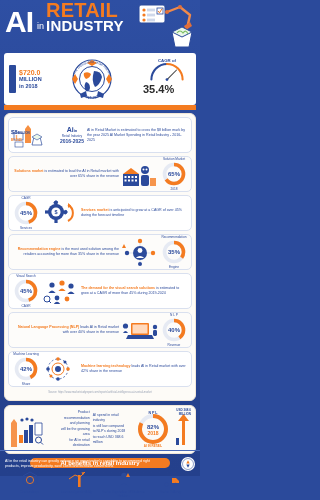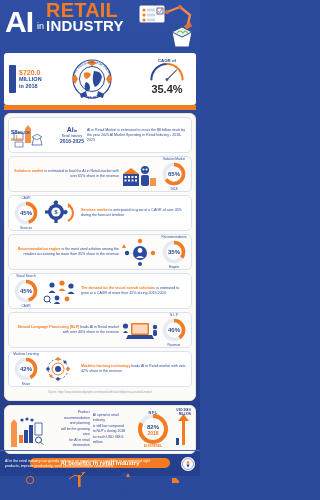--- a/index.html
+++ b/index.html
@@ -31,21 +31,21 @@
   .banner:after{
     content:""; position:absolute; left:0; right:0; bottom:-5px; height:5px; background:#f47b20;
   }
   .stat-money { display:flex; align-items:center; gap:3px; }
   .bar-glyph { width:7px; height:28px; background:#2b4a9b; border-radius:1px; }
   .money-txt { color:#2b4a9b; font-weight:bold; line-height:7px; }
   .money-l1 { font-size:7px; color:#f47b20; }
   .money-l2 { font-size:5.5px; }
   .money-l3 { font-size:5.5px; }
   .globe-wrap { position:relative; width:52px; height:50px; }
-  .cagr-wrap { position:relative; width:48px; height:44px; text-align:center;}
+  .cagr-wrap { position:relative; width:48px; height:44px; text-align:left;}
   .cagr-val { font-size:11px; color:#2b2b2b; font-weight:bold; }
 
   
   .content {
     margin: 8px 4px 0 4px; background:#fdfbf7; border:1px solid #f0e6d8;
     border-radius:6px; padding: 3px 3px 4px 3px;
   }
   .row {
     position:relative; background:#ffffff; border:1px solid #d9e0ef; border-radius:5px;
     margin-bottom:3px; padding:3px 4px; display:flex; align-items:center; gap:3px;

